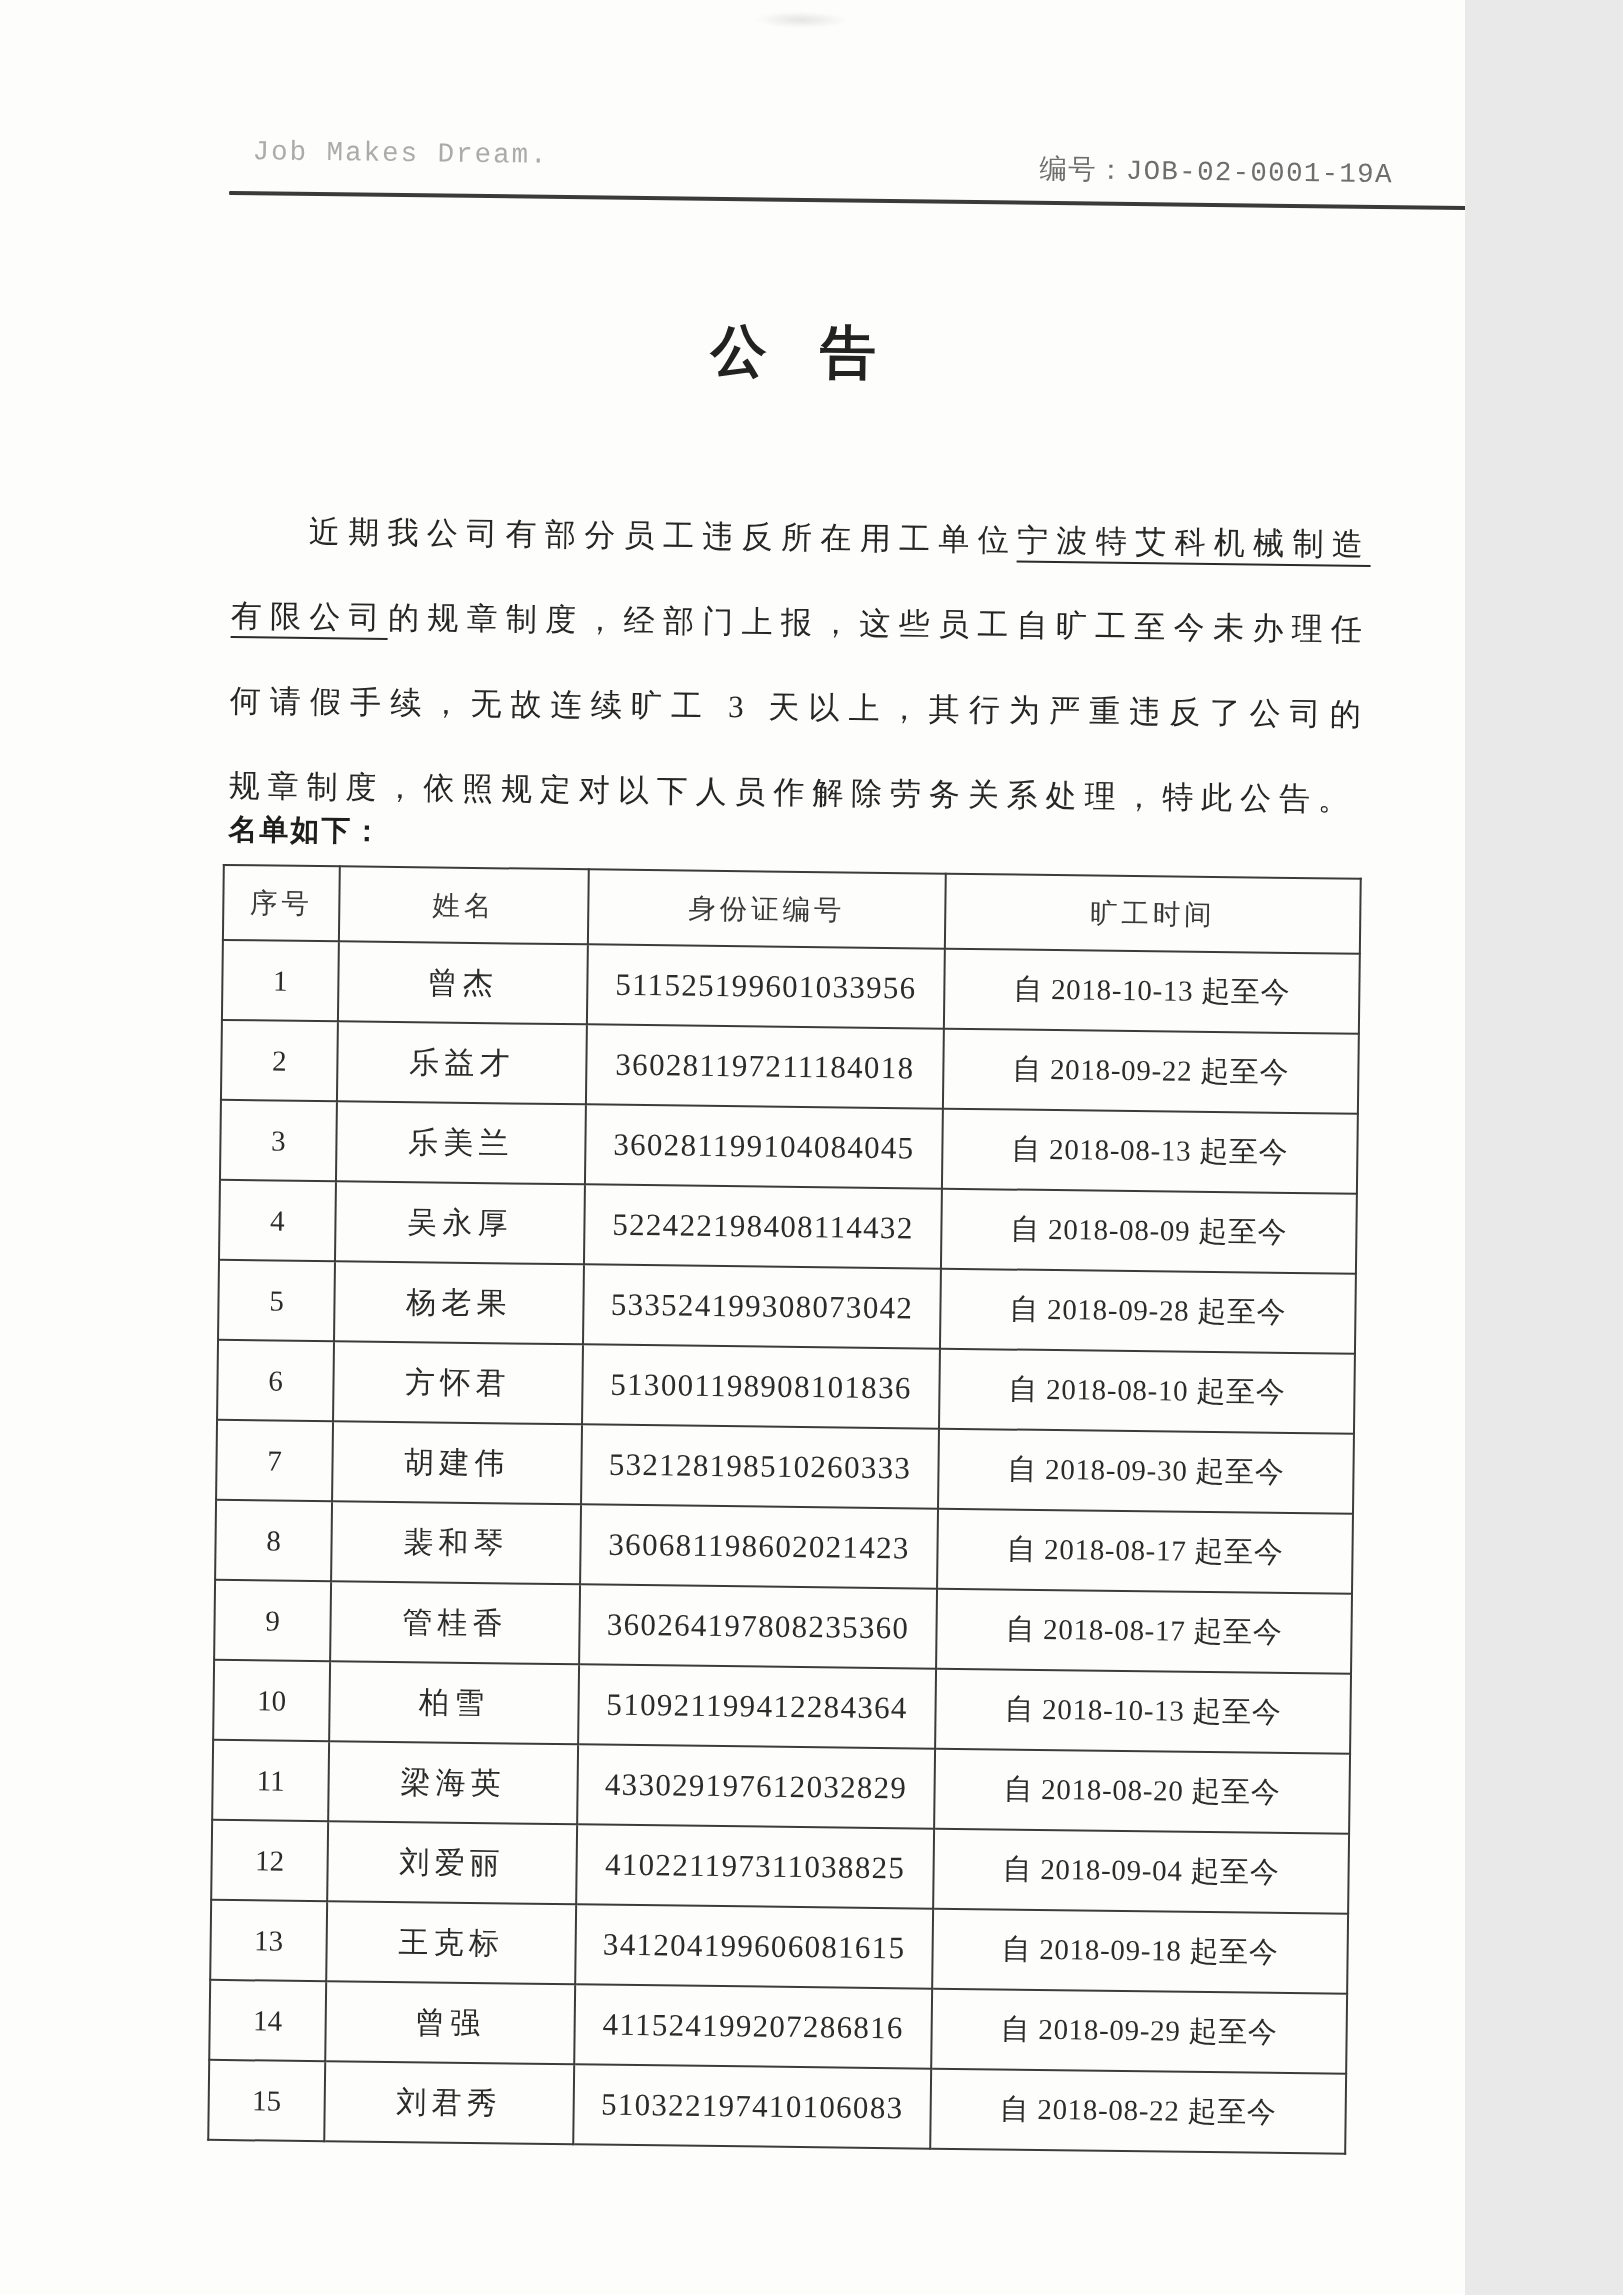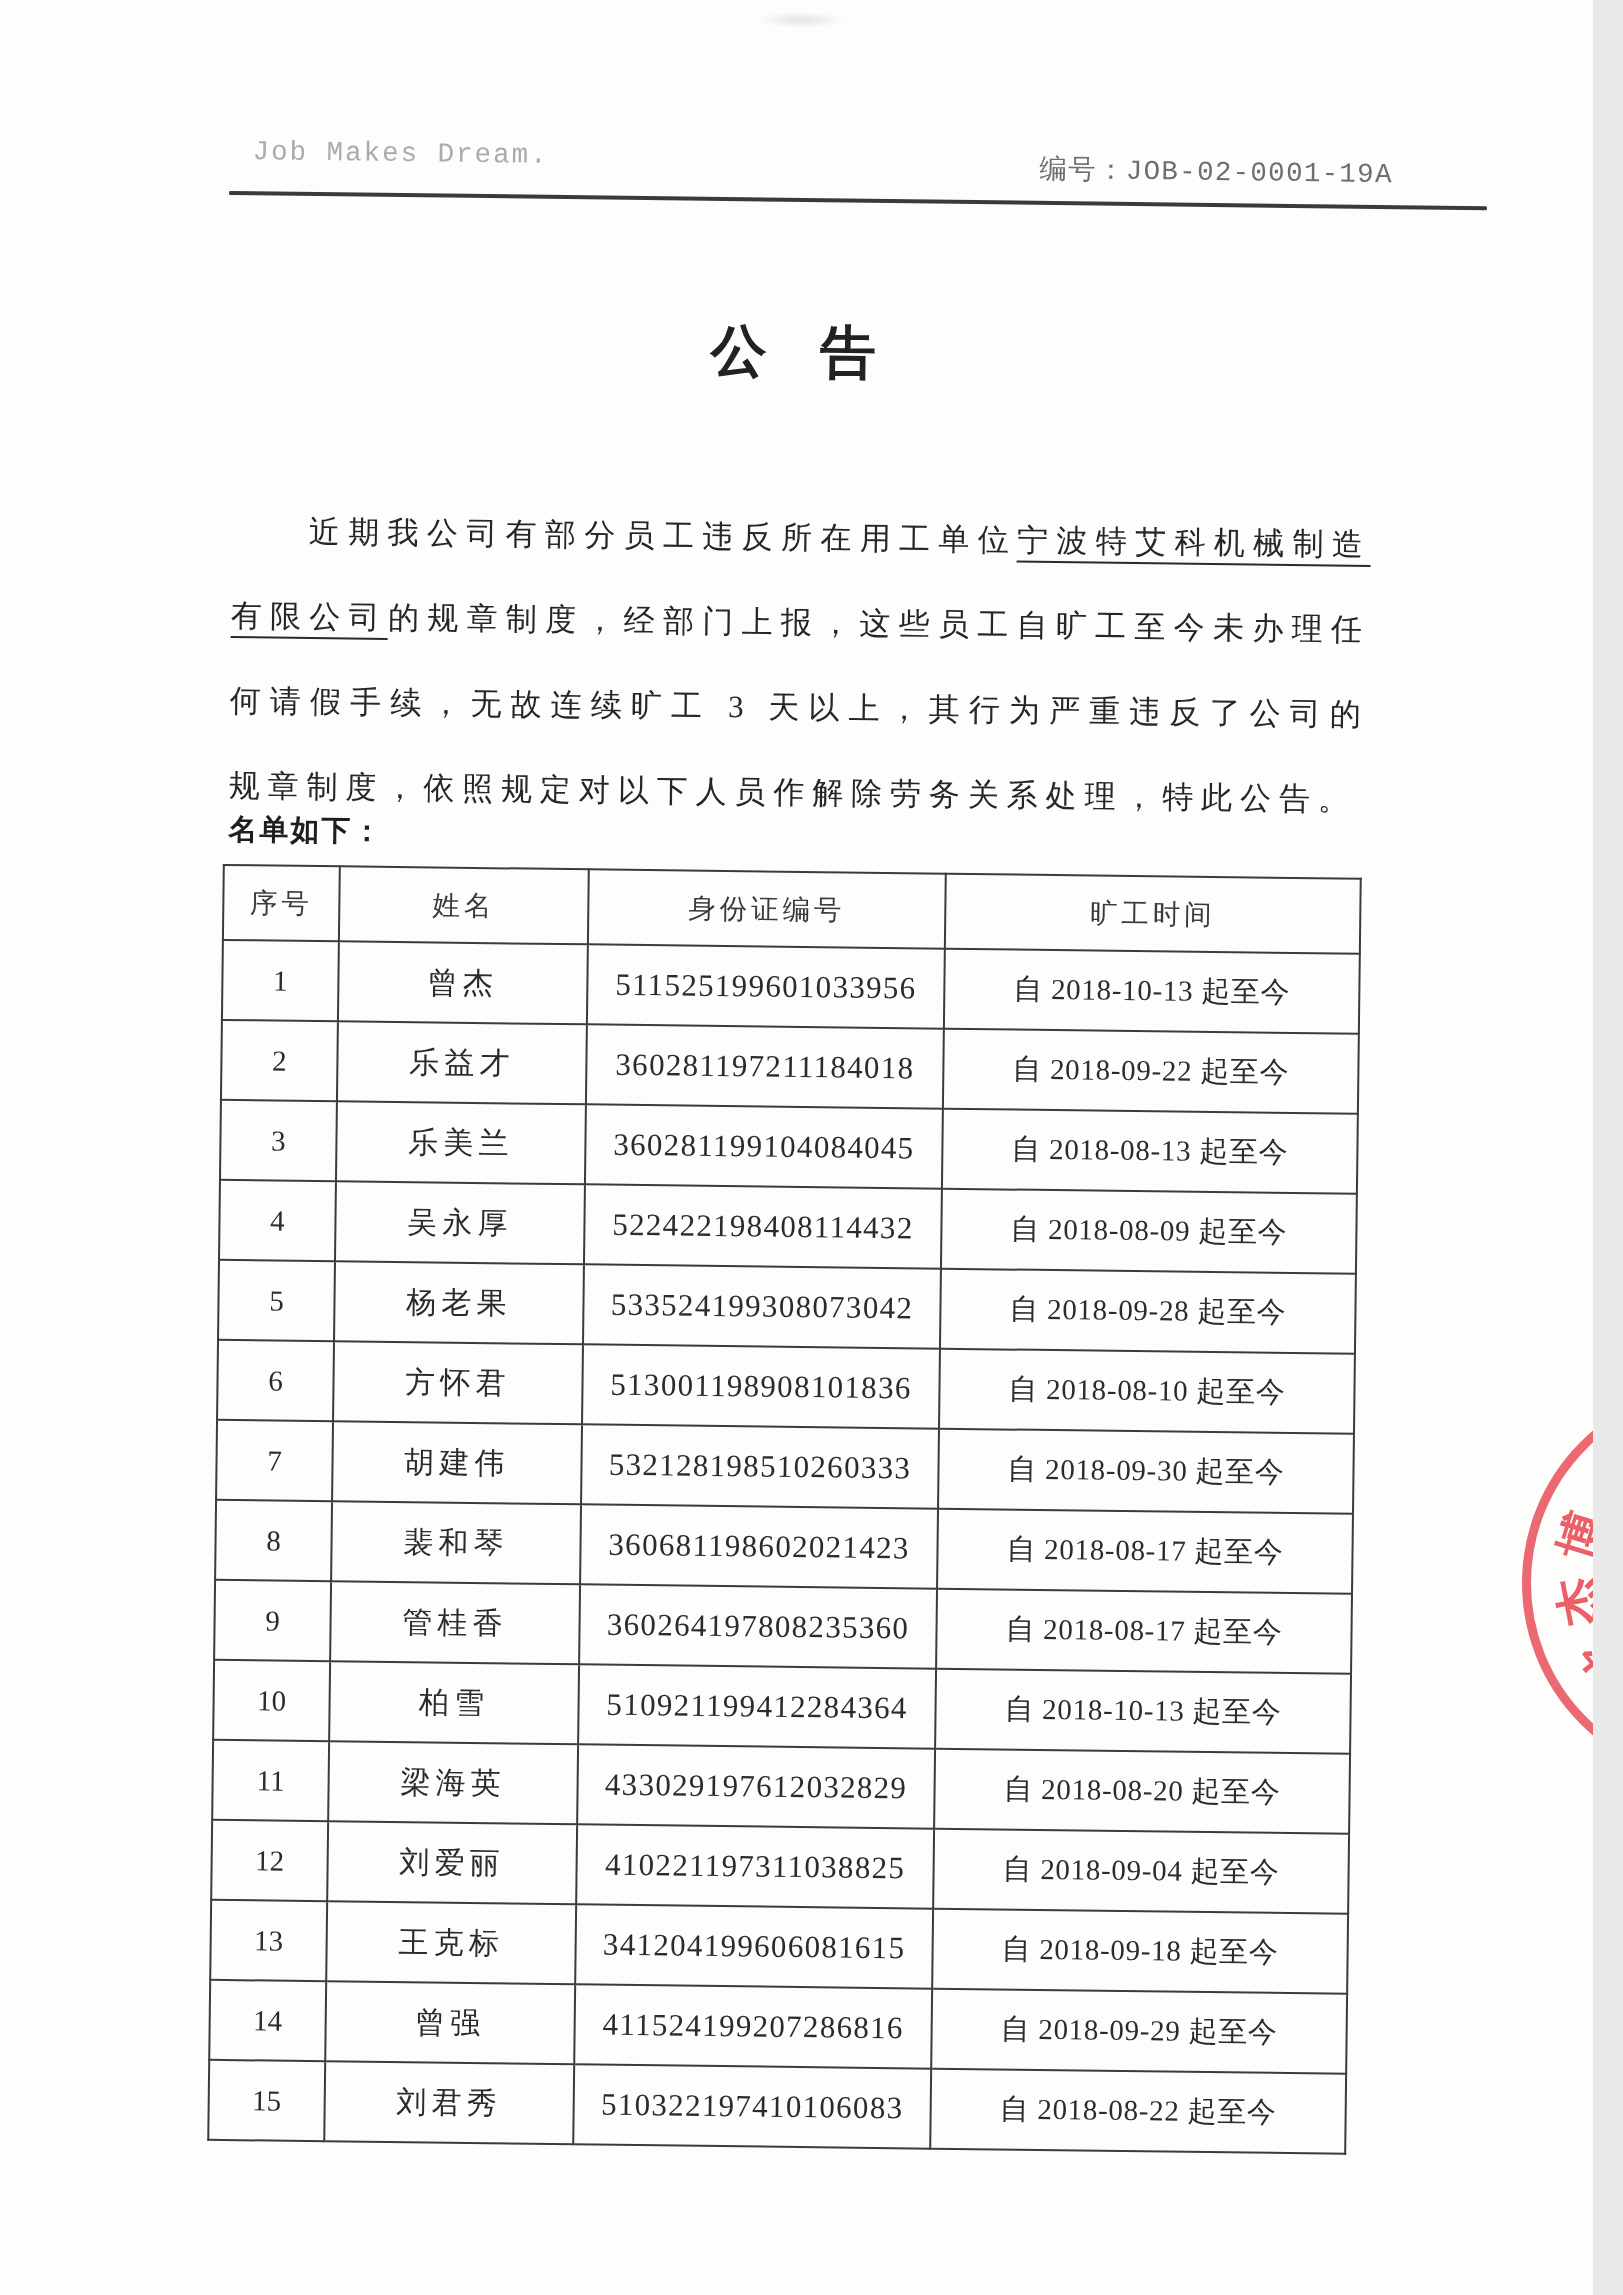--- a/index.html
+++ b/index.html
@@ -2,21 +2,21 @@
 <html style="--seal-color: #e84f58;font-size:10.5px"><head>
 <meta charset="utf-8">
 <style>
   html,body{margin:0;padding:0;}
   body{
     width:1623px;height:2295px;
     background:#e9e9e9;
     font-family:"Liberation Serif","DejaVu Serif",serif;
   }
   .page{
-    position:relative;width:1593px;height:2295px;
+    position:relative;width:1465px;height:2295px;
     background:#fdfdfc;overflow:hidden;color:#2b2b2b;
   }
   .content{
     position:absolute;left:0;top:0;width:1623px;height:2295px;
     transform:rotate(0.7deg);transform-origin:236px 196px;
   }
   
   .slogan{
     position:absolute;left:252px;top:136px;
     font-family:"Liberation Mono","DejaVu Sans Mono",monospace;

